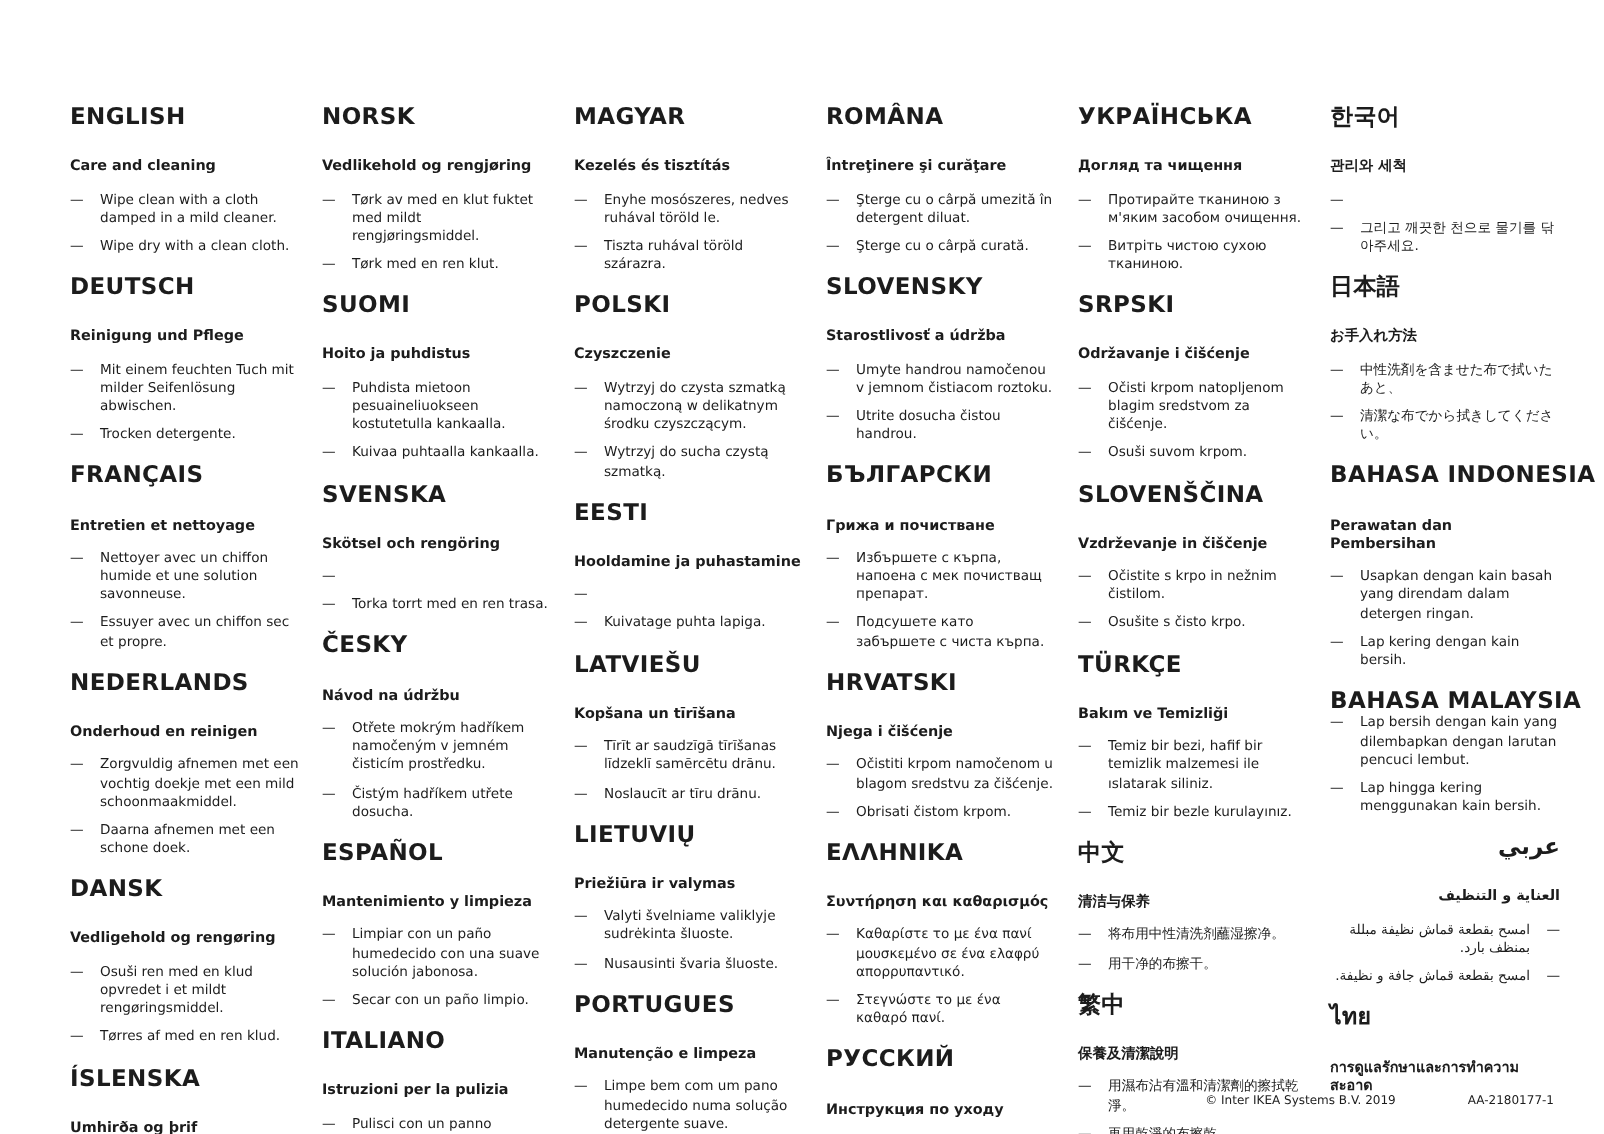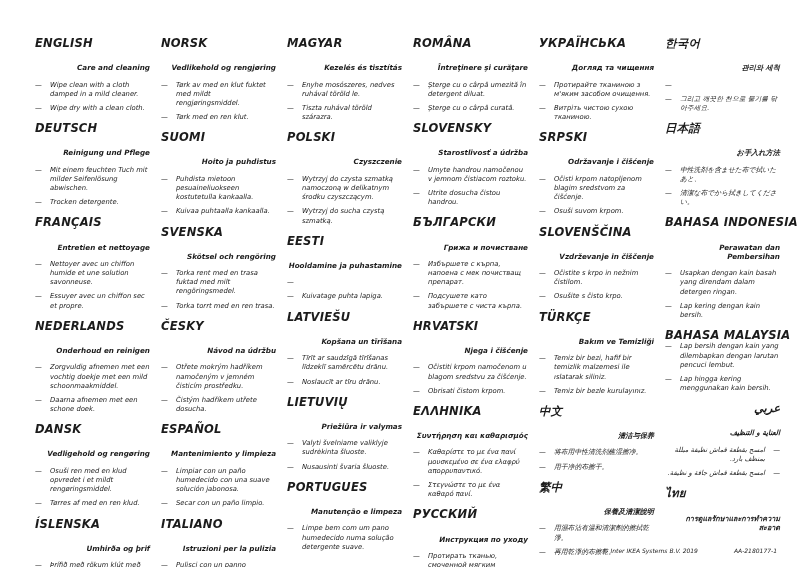--- a/index.html
+++ b/index.html
@@ -6,22 +6,21 @@
   html, body {
     width: 802px; height: 567px;
     background: #ffffff;
     overflow: hidden;
     font-family: "DejaVu Sans", "Liberation Sans", sans-serif;
     color: #1c1c1c;
   }
   .page {
     position: relative;
     width: 802px; height: 567px;
-    padding: 37px 22px 0 35px;
-    font-style: italic;
+    padding: 52px 22px 0 35px;
   }
   .columns {
     display: flex;
     gap: 11px;
     align-items: flex-start;
   }
   .column {
     flex: 1 1 0;
     min-width: 0;
   }
@@ -32,21 +31,20 @@
     margin-top: 9px;
     line-height: 1.15;
     white-space: nowrap;
   }
   .section:first-child .lang-title { margin-top: 0; }
   .section-heading {
     font-size: 7.2px;
     font-weight: bold;
     margin: 13px 0 8px 0;
     line-height: 1.3;
-    text-align: right;
   }
   .item {
     display: flex;
     font-size: 6.8px;
     line-height: 1.35;
     margin-bottom: 5px;
   }
   .dash {
     flex: 0 0 15px;
     color: #1c1c1c;
@@ -184,21 +182,20 @@
             </div>
           </div>
   </div>
 
   <div class="section">
     <div class="lang-title" dir="auto">SVENSKA</div>
     <div class="section-heading" dir="auto">Skötsel och rengöring</div>
     <div class="instruction-list">
             <div class="item" dir="auto">
               <span class="dash">—</span>
-              <span class="item-text">Torka rent med en trasa fuktad med milt rengöringsmedel.</span>
             </div>
             <div class="item" dir="auto">
               <span class="dash">—</span>
               <span class="item-text">Torka torrt med en ren trasa.</span>
             </div>
           </div>
   </div>
 
   <div class="section">
     <div class="lang-title" dir="auto">ČESKY</div>

